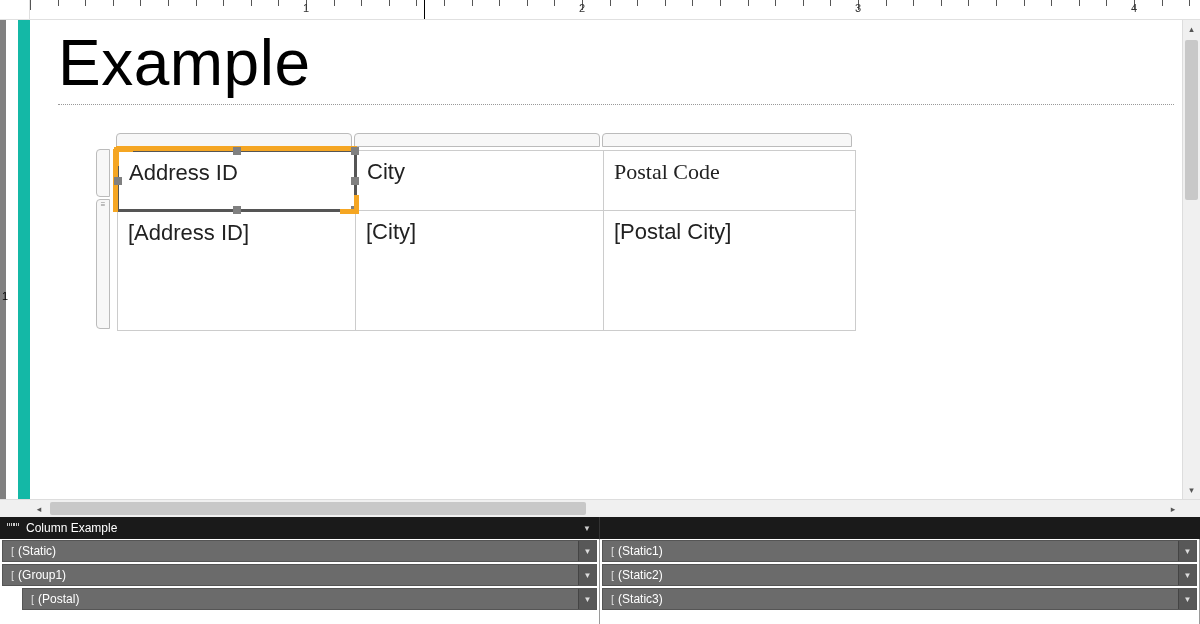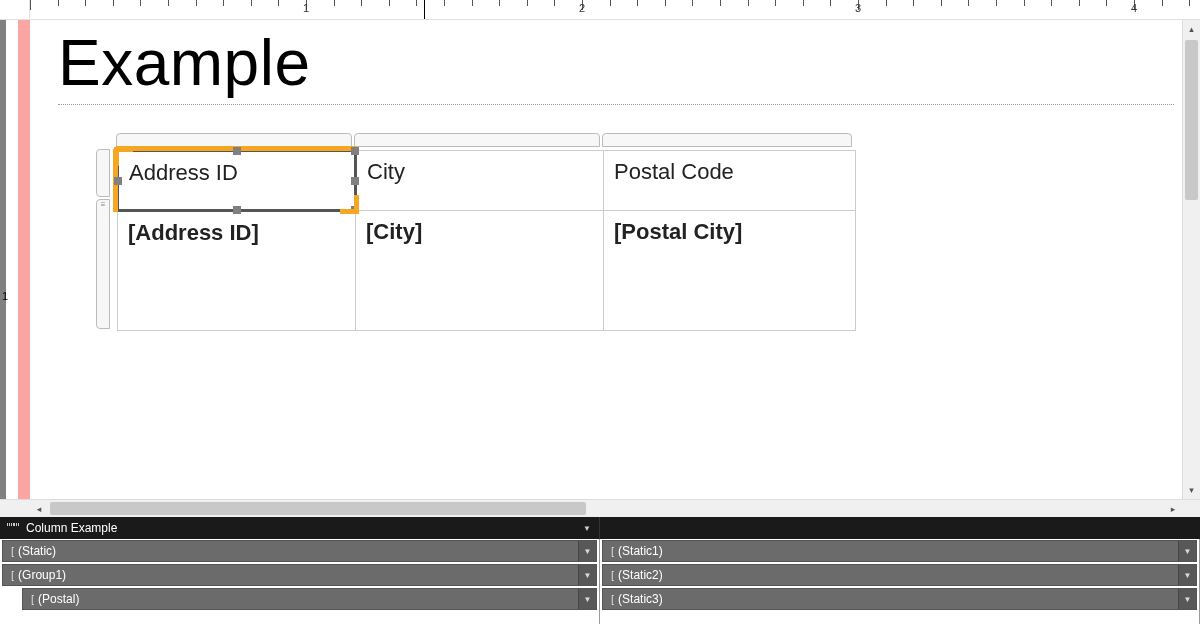--- a/index.html
+++ b/index.html
@@ -92,21 +92,21 @@
     position: absolute;
     left: 0;
     width: 6px;
     background: #808080;
   }
   .canvas-wrap {
     flex: 1;
     position: relative;
     background: #fff;
     overflow: hidden;
-    border-left: 12px solid #fca5a5;
+    border-left: 12px solid #14b8a6;
     margin-left: -12px;
   }
   .canvas-inner {
     position: absolute;
     left: 20px;
     top: 0;
     right: 0;
     bottom: 0;
   }
   .report-title {
@@ -169,21 +169,20 @@
     font-size: 22px;
     color: #222;
     vertical-align: top;
     background:#fff;
   }
   .tablix .hdr td {
     font-weight: 400;
   }
   .tablix .data td {
     height: 120px;
-    font-weight: bold;
   }
   .cell-selected {
     position: relative;
     border: 3px solid #555 !important;
   }
   .cell-selected::before {
     content: "";
     position: absolute;
     top: -5px; left: -5px;
     width: 14px; height: 14px;
@@ -383,21 +382,21 @@
               <div class="row-guide" style="height:48px"></div>
               <div class="row-guide" style="height:130px">
                   <div class="grip">≡</div>
                 </div>
             </div>
             <table class="tablix">
               <tbody>
                   <tr class="hdr" id="tablix-hdr">
                     <td class="cell-selected" style="width: 238px;">Address ID<div class="sel-top"></div><div class="sel-left"></div><div class="sel-handle" style="top:-5px;left:50%;margin-left:-4px"></div><div class="sel-handle" style="bottom:-5px;left:50%;margin-left:-4px"></div><div class="sel-handle" style="left:-5px;top:50%;margin-top:-4px"></div><div class="sel-handle" style="right:-5px;top:50%;margin-top:-4px"></div><div class="sel-handle" style="right:-5px;bottom:-5px"></div><div class="sel-handle" style="right:-5px;top:-5px"></div></td>
                     <td style="width: 248px;">City</td>
-                    <td style="width: 252px;">Postal Code</td>
+                    <td style="width: 252px; font-family: Liberation Serif, serif;">Postal Code</td>
                   </tr>
               <tr class="data" id="tablix-data">
                     <td>[Address ID]</td>
                     <td>[City]</td>
                     <td>[Postal City]</td>
                   </tr>
             </tbody>
               </table>
           </div>
         </div>

